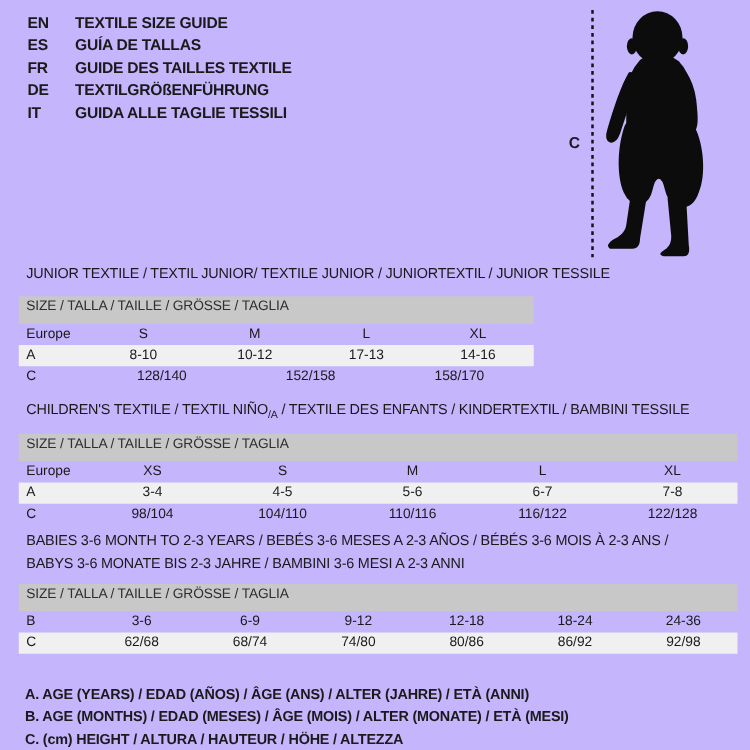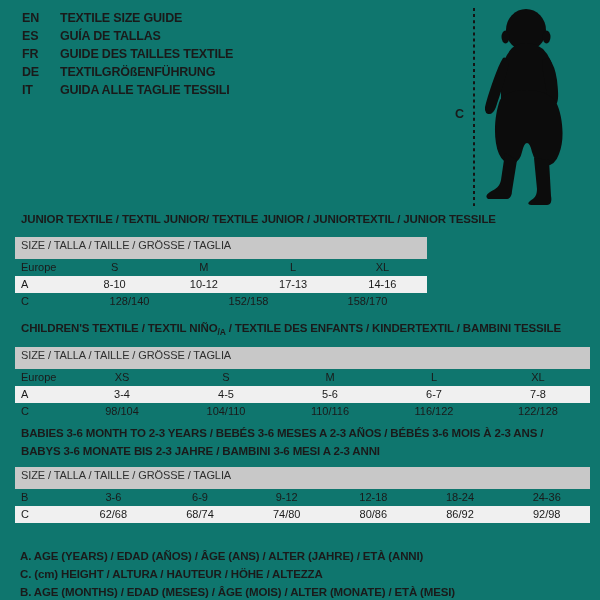--- a/index.html
+++ b/index.html
@@ -1,30 +1,30 @@
 <!DOCTYPE html>
 <html><head>
 <meta charset="utf-8">
 <style>
   html,body { margin:0; padding:0; background:#fff; }
   .page {
-    position:relative; width:600px; height:600px; background:#0f766e;
+    position:relative; width:600px; height:600px; background:#c4b5fd;
     font-family:"Liberation Sans", sans-serif; color:#1a1a1a; overflow:hidden;
   }
   
   .langs { position:absolute; left:22px; top:9px; }
   .lang-row { display:flex; height:18px; line-height:18px; font-weight:bold;
               font-size:12.5px; letter-spacing:-0.2px; }
   .lang-code { width:38px; }
   
   .dash-line { position:absolute; left:472px; top:8px; }
   .fig-label { position:absolute; left:455px; top:107px; font-weight:bold; font-size:12.5px; }
   .silhouette { position:absolute; left:479px; top:8px; }
   
-  .tbl-title { position:absolute; left:21px; font-weight:bold; font-size:11.5px;
+  .tbl-title { position:absolute; left:21px; font-weight:normal; font-size:11.5px;
                letter-spacing:-0.15px; white-space:nowrap; }
   .tbl-title .sub { vertical-align:sub; font-size:8.5px; }
   #t1-title { top:213px; }
   #t2-title { top:322px;text-align:right; }
   #t3-title { top:425px; line-height:17.5px; }
   .tbl { position:absolute; left:15px; }
   #t1 { top:237px; width:412px; }
   #t2 { top:347px; width:575px; }
   #t3 { top:467px; width:575px; }
   .size-bar { background:#c8c8c8; height:22px; line-height:16px; font-size:11px;
@@ -163,17 +163,17 @@
       <span class="tcell">68/74</span>
       <span class="tcell">74/80</span>
       <span class="tcell">80/86</span>
       <span class="tcell">86/92</span>
       <span class="tcell">92/98</span>
     </div>
   </div>
 
   <div class="foots">
     <div class="foot-row">A. AGE (YEARS) / EDAD (AÑOS) / ÂGE (ANS) / ALTER (JAHRE) / ETÀ (ANNI)</div>
+    <div class="foot-row">B. AGE (MONTHS) / EDAD (MESES) / ÂGE (MOIS) / ALTER (MONATE) / ETÀ (MESI)</div>
     <div class="foot-row">C. (cm) HEIGHT / ALTURA / HAUTEUR / HÖHE / ALTEZZA</div>
-    <div class="foot-row">B. AGE (MONTHS) / EDAD (MESES) / ÂGE (MOIS) / ALTER (MONATE) / ETÀ (MESI)</div>
   </div>
 
 </div>
 
 </body></html>

